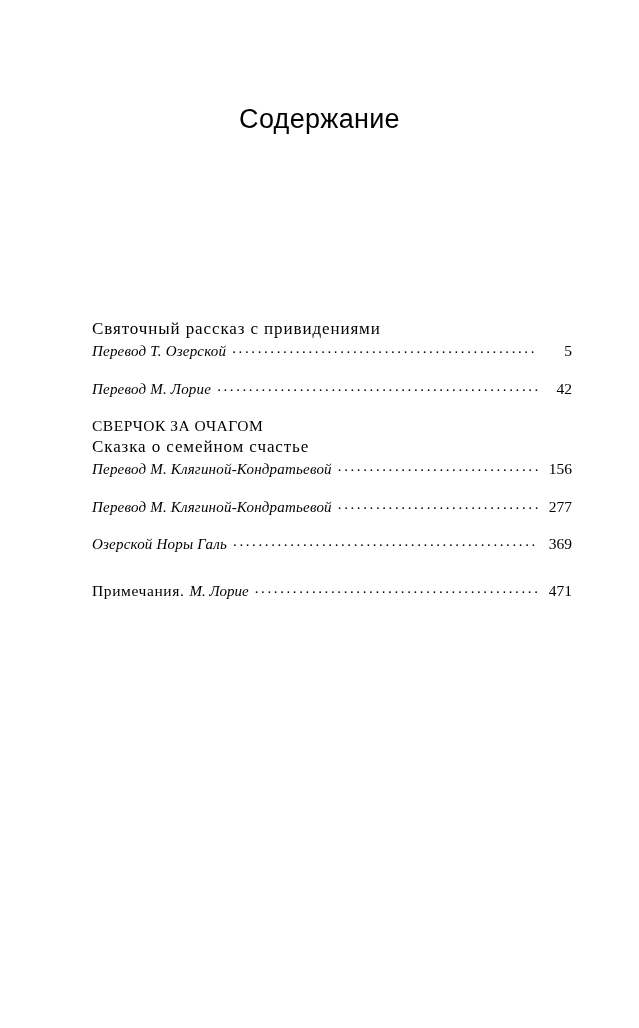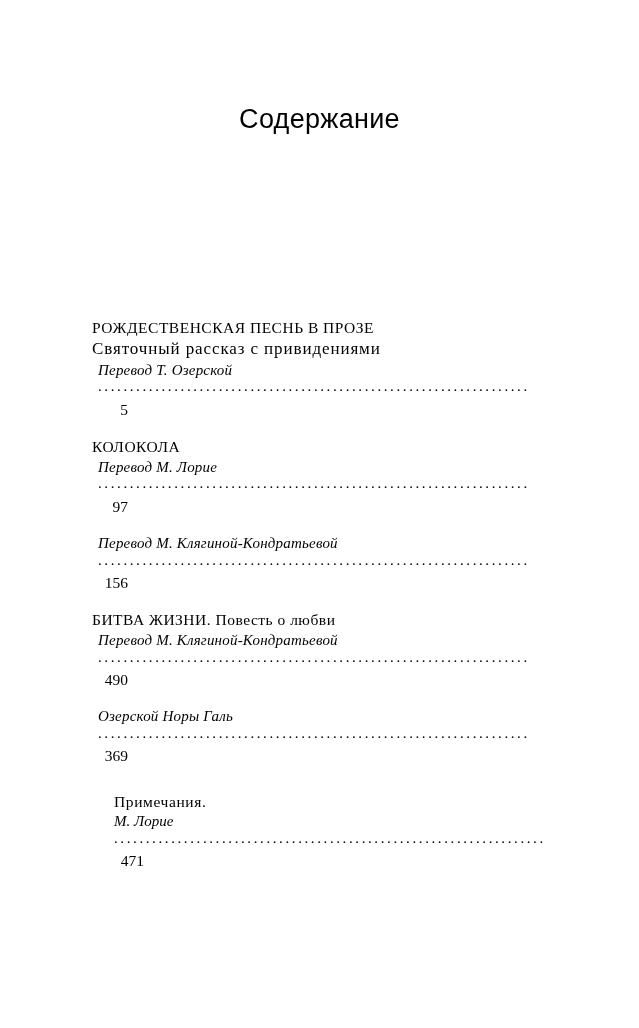--- a/index.html
+++ b/index.html
@@ -57,21 +57,20 @@
     font-size: 17px;
     letter-spacing: 0.9px;
     line-height: 1.3;
     white-space: nowrap;
   }
   .entry-line {
     display: flex;
     align-items: baseline;
     line-height: 1.3;
     margin-top: 1px;
-    flex-direction: column;
   }
   .translator {
     font-style: italic;
     font-size: 15px;
     letter-spacing: 0.2px;
     white-space: nowrap;
     flex: 0 0 auto;
   }
   .leader {
     flex: 1 1 auto;
@@ -86,21 +85,20 @@
   }
   .page-num {
     flex: 0 0 auto;
     font-size: 15.5px;
     text-align: right;
     min-width: 30px;
     white-space: nowrap;
   }
   .notes {
     margin-top: 26px;
-    margin-left: 16px;
   }
   .notes .notes-label {
     font-size: 15.5px;
     letter-spacing: 0.6px;
     white-space: nowrap;
     flex: 0 0 auto;
   }
   .notes .notes-author {
     font-style: italic;
     font-size: 15px;
@@ -112,52 +110,51 @@
 </head>
 <body>
 
 <div class="page">
 
   <div class="page-title">Содержание</div>
 
   <div class="toc">
 
     <div class="entry">
-      <div class="entry-title">РОЖДЕСТВЕНСКАЯ ПЕСНЬ В ПРОЗЕ</div>
       <div class="entry-sub">Святочный рассказ с привидениями</div>
       <div class="entry-line">
         <span class="translator">Перевод Т. Озерской</span>
         <span class="leader">....................................................................</span>
         <span class="page-num">5</span>
       </div>
     </div>
 
     <div class="entry">
-      <div class="entry-title">КОЛОКОЛА</div>
       <div class="entry-line">
         <span class="translator">Перевод М. Лорие</span>
         <span class="leader">....................................................................</span>
-        <span class="page-num">97</span>
+        <span class="page-num">42</span>
       </div>
     </div>
 
     <div class="entry">
+      <div class="entry-title">СВЕРЧОК ЗА ОЧАГОМ</div>
+      <div class="entry-sub">Сказка о семейном счастье</div>
       <div class="entry-line">
         <span class="translator">Перевод М. Клягиной-Кондратьевой</span>
         <span class="leader">....................................................................</span>
         <span class="page-num">156</span>
       </div>
     </div>
 
     <div class="entry">
-      <div class="entry-title">БИТВА ЖИЗНИ. Повесть о любви</div>
       <div class="entry-line">
         <span class="translator">Перевод М. Клягиной-Кондратьевой</span>
         <span class="leader">....................................................................</span>
-        <span class="page-num">490</span>
+        <span class="page-num">277</span>
       </div>
     </div>
 
     <div class="entry">
       <div class="entry-line">
         <span class="translator">Озерской Норы Галь</span>
         <span class="leader">....................................................................</span>
         <span class="page-num">369</span>
       </div>
     </div>

